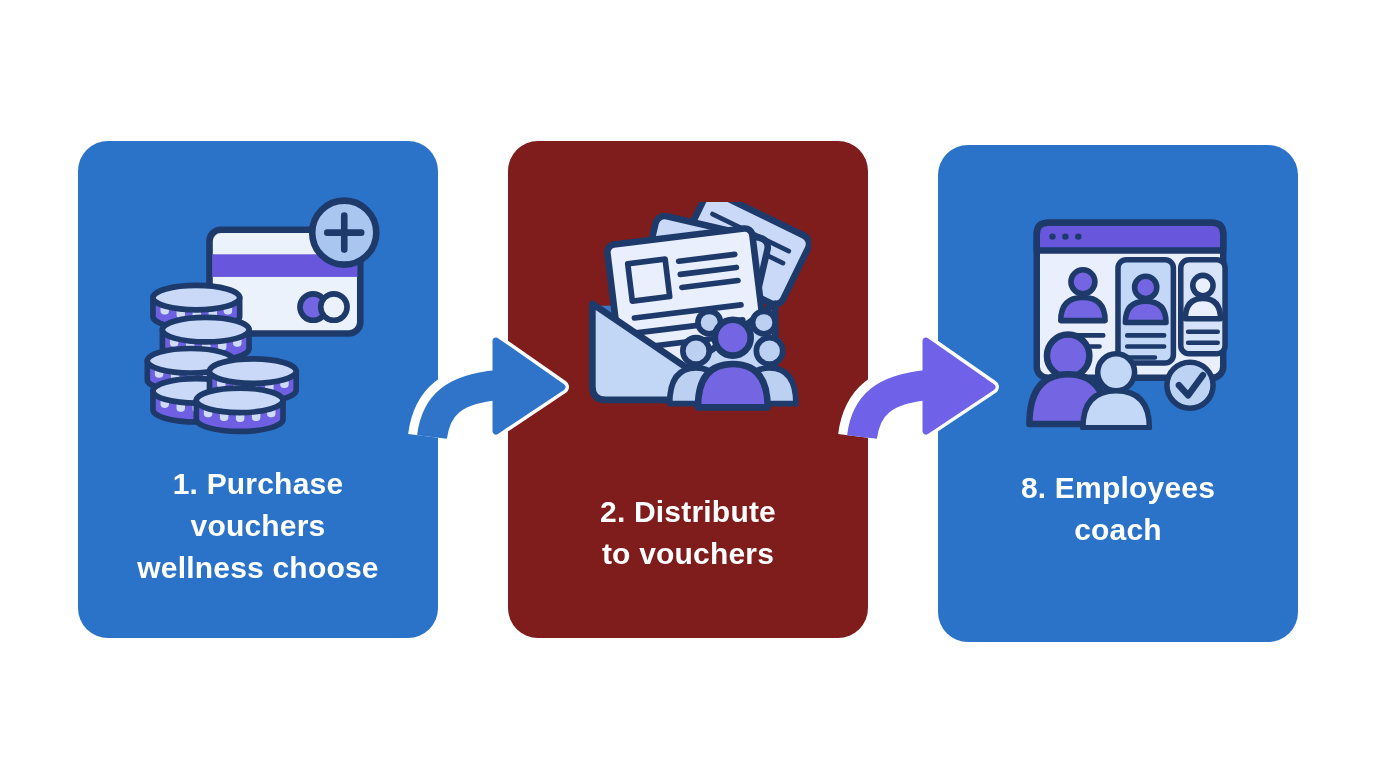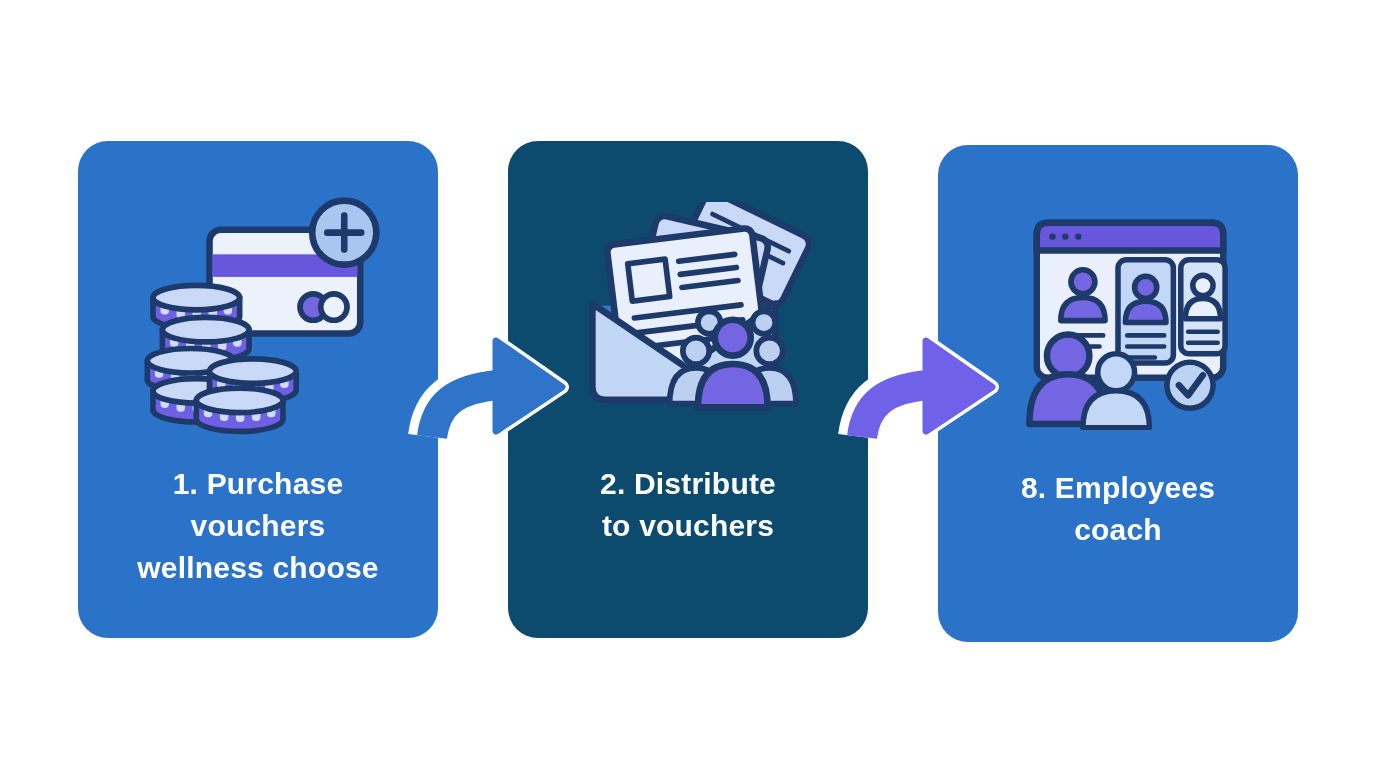--- a/index.html
+++ b/index.html
@@ -63,21 +63,21 @@
         </g>
       </svg>
     </div>
     <div class="caption">
       <div>1. Purchase</div>
       <div>vouchers</div>
       <div>wellness choose</div>
     </div>
   </section>
 
-  <section class="card card-2" style="background-color: #0c4a6e;">
+  <section class="card card-2" style="background-color: #7f1d1d; gap: 28px;">
     <div class="icon-wrap">
       <svg width="245" viewBox="0 0 260 240" aria-hidden="true">
         <g stroke-linejoin="round" stroke-linecap="round">
 
           <g transform="rotate(26 185 55)">
             <rect x="125" y="8" width="122" height="80" rx="10" fill="#c9d9f7" stroke="#1e3a6b" stroke-width="7"></rect>
             <path d="M140,30 H230 M140,44 H230 M140,58 H212" fill="none" stroke="#1e3a6b" stroke-width="5"></path>
           </g>
           <g transform="rotate(13 150 60)">
             <rect x="88" y="26" width="122" height="82" rx="10" fill="#c9d9f7" stroke="#1e3a6b" stroke-width="7"></rect>

